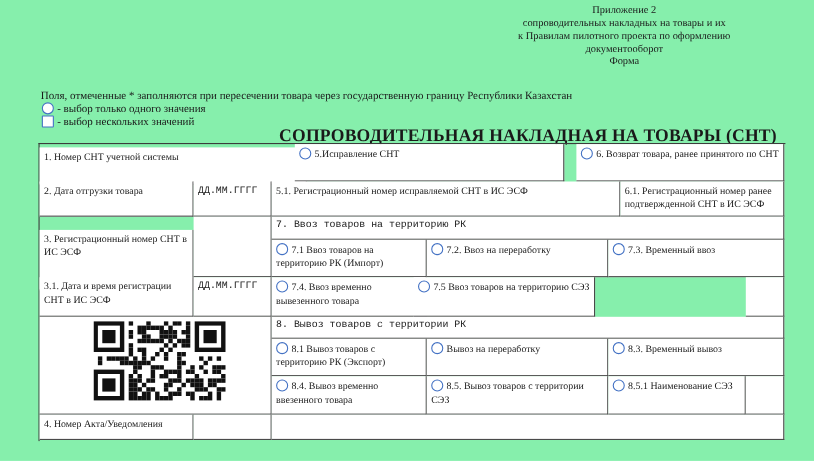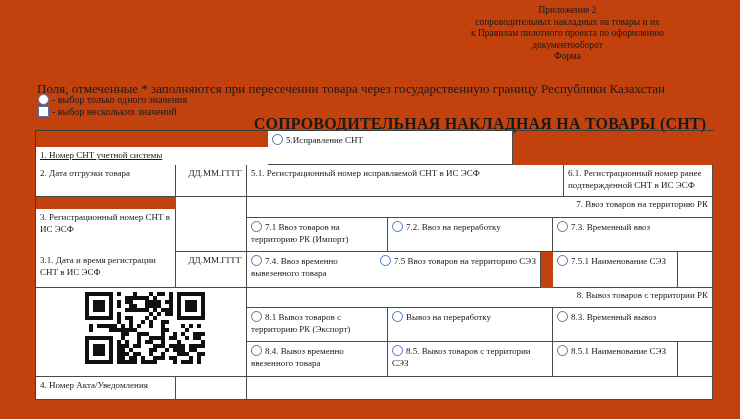--- a/index.html
+++ b/index.html
@@ -1,30 +1,30 @@
 <!DOCTYPE html>
 <html><head>
 <meta charset="utf-8">
 <style>
   html,body{margin:0;padding:0;background:#fff;}
   #page{
-    position:relative;width:740px;height:419px;background:#c2410c;
+    position:relative;width:740px;height:419px;background:#86efac;
     font-family:"Liberation Serif","DejaVu Serif",serif;
     color:#1a1a1a;font-size:9px;line-height:1.3;overflow:hidden;
   }
   .hdr-block{position:absolute;left:400px;top:5px;width:335px;text-align:center;font-size:9.5px;line-height:11.5px;}
-  .note{position:absolute;left:37px;top:81px;font-size:13px;}
+  .note{position:absolute;left:37px;top:81px;font-size:10px;}
   .legend-line{position:absolute;left:38px;font-size:10px;}
   .doc-title{position:absolute;left:240px;top:114px;width:480px;text-align:center;font-weight:bold;font-size:16px;letter-spacing:.2px;}
   .form-table{position:absolute;left:35px;top:130px;width:678px;height:270px;border-top:1px solid #3c3c3c;border-left:1px solid #3c3c3c;}
   .cell{
     position:absolute;box-sizing:border-box;border-right:1px solid #4a4a4a;border-bottom:1px solid #4a4a4a;
     padding:3px 4px;overflow:hidden;background:#fff;
   }
-  .cell.center{text-align:right;}
+  .cell.center{text-align:left;font-family:Liberation Mono, monospace;}
   .cell.mid{padding-top:2px;}
   .radio{
     display:inline-block;width:9px;height:9px;border:1.6px solid #4472c4;border-radius:50%;
     margin-right:3px;vertical-align:-2px;background:#fff;
   }
   .chk{
     display:inline-block;width:9px;height:9px;border:1.6px solid #4472c4;border-radius:1px;
     margin-right:3px;vertical-align:-2px;background:#fff;
   }
   .qr-wrap{position:absolute;left:49px;top:4px;width:122px;height:74px;}
@@ -47,23 +47,26 @@
     <span class="radio"></span><span>- выбор только одного значения</span>
   </div>
   <div class="legend-line" style="top:105px;">
     <span class="chk"></span><span>- выбор нескольких значений</span>
   </div>
 
   <div class="doc-title">СОПРОВОДИТЕЛЬНАЯ НАКЛАДНАЯ НА ТОВАРЫ (СНТ)</div>
 
   <div class="form-table">
 
-    <div class="cell" style="left:0;top:16px;width:243px;height:34px;text-decoration:underline;">1. Номер СНТ учетной системы</div>
+    <div class="cell" style="left:0;top:3px;width:243px;height:34px;">1. Номер СНТ учетной системы</div>
     <div class="cell" style="left:232px;top:0;width:245px;height:34px;">
       <span class="radio"></span><span>5.Исправление СНТ</span>
+    </div>
+    <div class="cell" style="left:488px;top:0;width:189px;height:34px;">
+      <span class="radio"></span><span>6. Возврат товара, ранее принятого по СНТ</span>
     </div>
 
     <div class="cell" style="left:0;top:34px;width:140px;height:32px;">2. Дата отгрузки товара</div>
     <div class="cell center" style="left:140px;top:34px;width:71px;height:32px;">ДД.ММ.ГГГГ</div>
     <div class="cell" style="left:211px;top:34px;width:317px;height:32px;">5.1. Регистрационный номер исправляемой СНТ в ИС ЭСФ</div>
     <div class="cell" style="left:528px;top:34px;width:149px;height:32px;">6.1. Регистрационный номер ранее подтвержденной СНТ в ИС ЭСФ</div>
 
     <div class="cell" style="left:0;top:66px;width:140px;height:55px;margin-top:12px;">3. Регистрационный номер СНТ в ИС ЭСФ</div>
     <div class="cell" style="left:140px;top:66px;width:71px;height:55px;"></div>
 
@@ -79,23 +82,20 @@
       <span class="radio"></span><span>7.3. Временный ввоз</span>
     </div>
 
     <div class="cell" style="left:0;top:121px;width:140px;height:36px;">3.1. Дата и время регистрации СНТ в ИС ЭСФ</div>
     <div class="cell center" style="left:140px;top:121px;width:71px;height:36px;">ДД.ММ.ГГГГ</div>
     <div class="cell" style="left:211px;top:121px;width:141px;height:36px;">
       <span class="radio"></span><span>7.4. Ввоз временно вывезенного товара</span>
     </div>
     <div class="cell" style="left:340px;top:121px;width:165px;height:36px;">
       <span class="radio"></span><span>7.5 Ввоз товаров на территорию СЭЗ</span>
-    </div>
-    <div class="cell" style="left:517px;top:121px;width:125px;height:36px;">
-      <span class="radio"></span><span>7.5.1 Наименование СЭЗ</span>
     </div>
     <div class="cell" style="left:642px;top:121px;width:35px;height:36px;"></div>
 
     <div class="cell" style="left:0;top:157px;width:211px;height:89px;">
       <div class="qr-wrap"><svg width="122" height="74" viewBox="0 0 122 74" xmlns="http://www.w3.org/2000/svg" fill="#111">
             <rect x="32" y="0" width="4" height="4"></rect>
             <rect x="48" y="0" width="4" height="4"></rect>
             <rect x="64" y="0" width="4" height="4"></rect>
             <rect x="72" y="0" width="4" height="4"></rect>
             <rect x="76" y="0" width="4" height="4"></rect>

